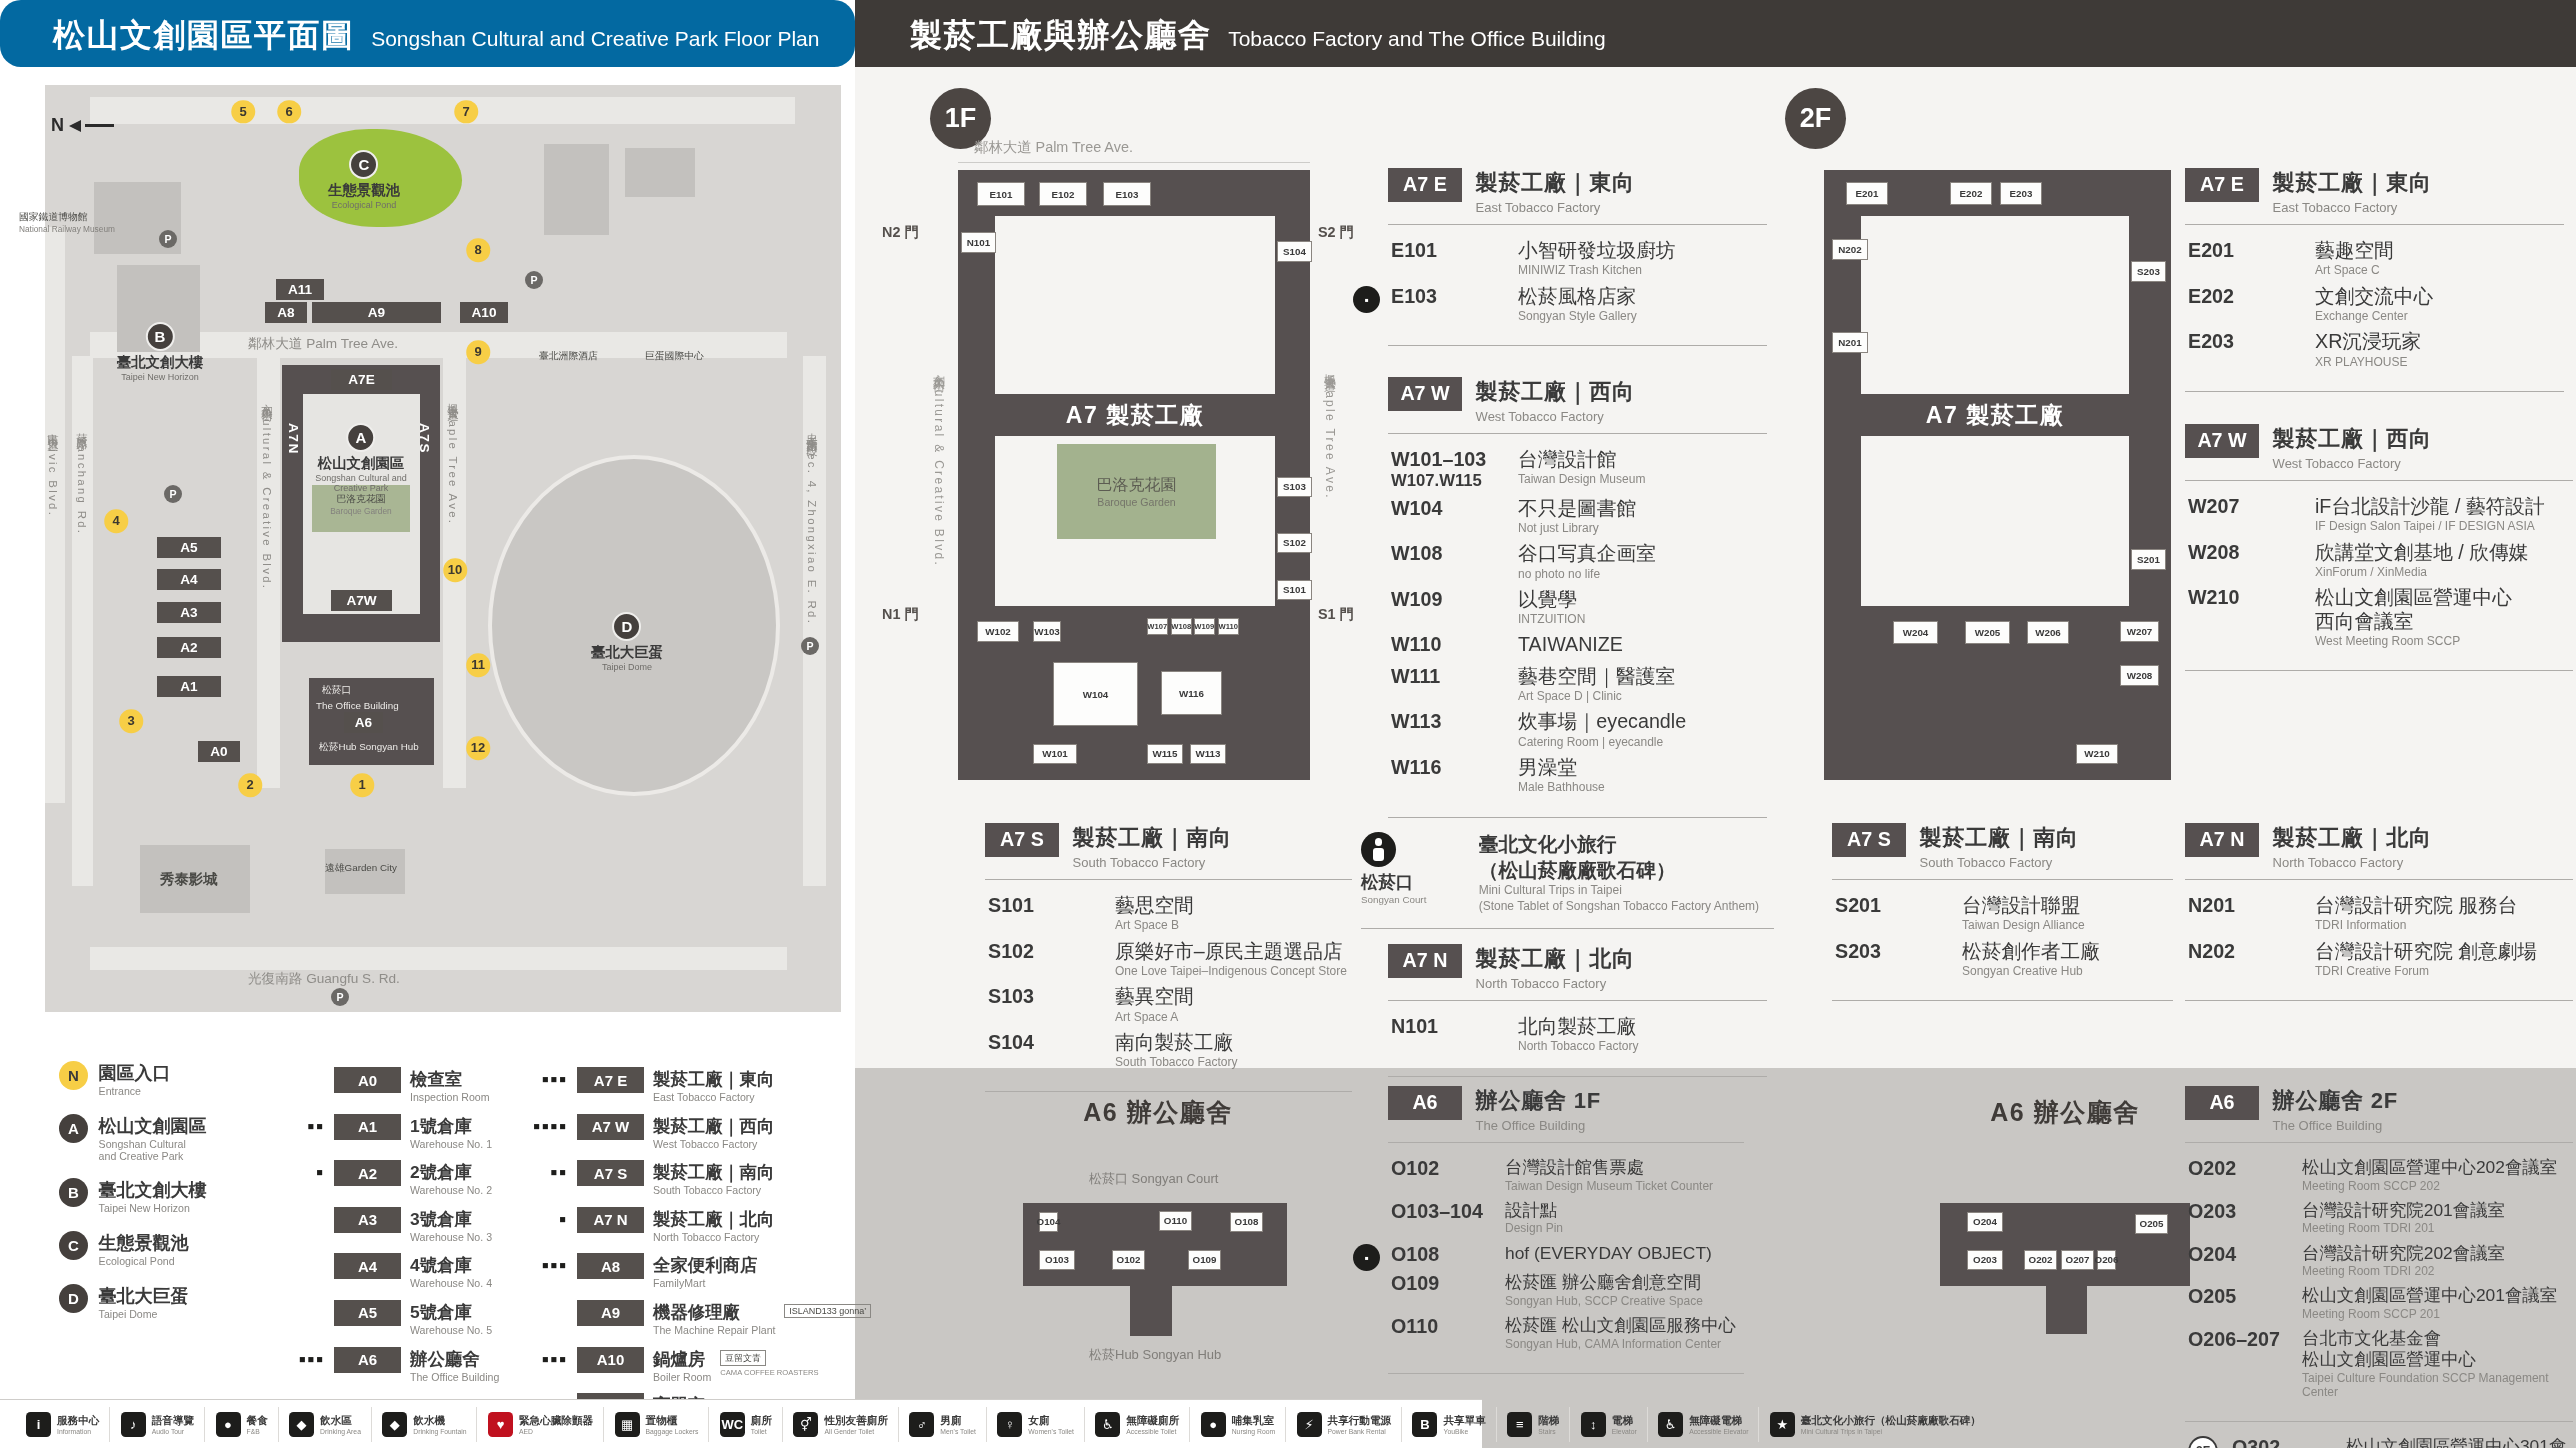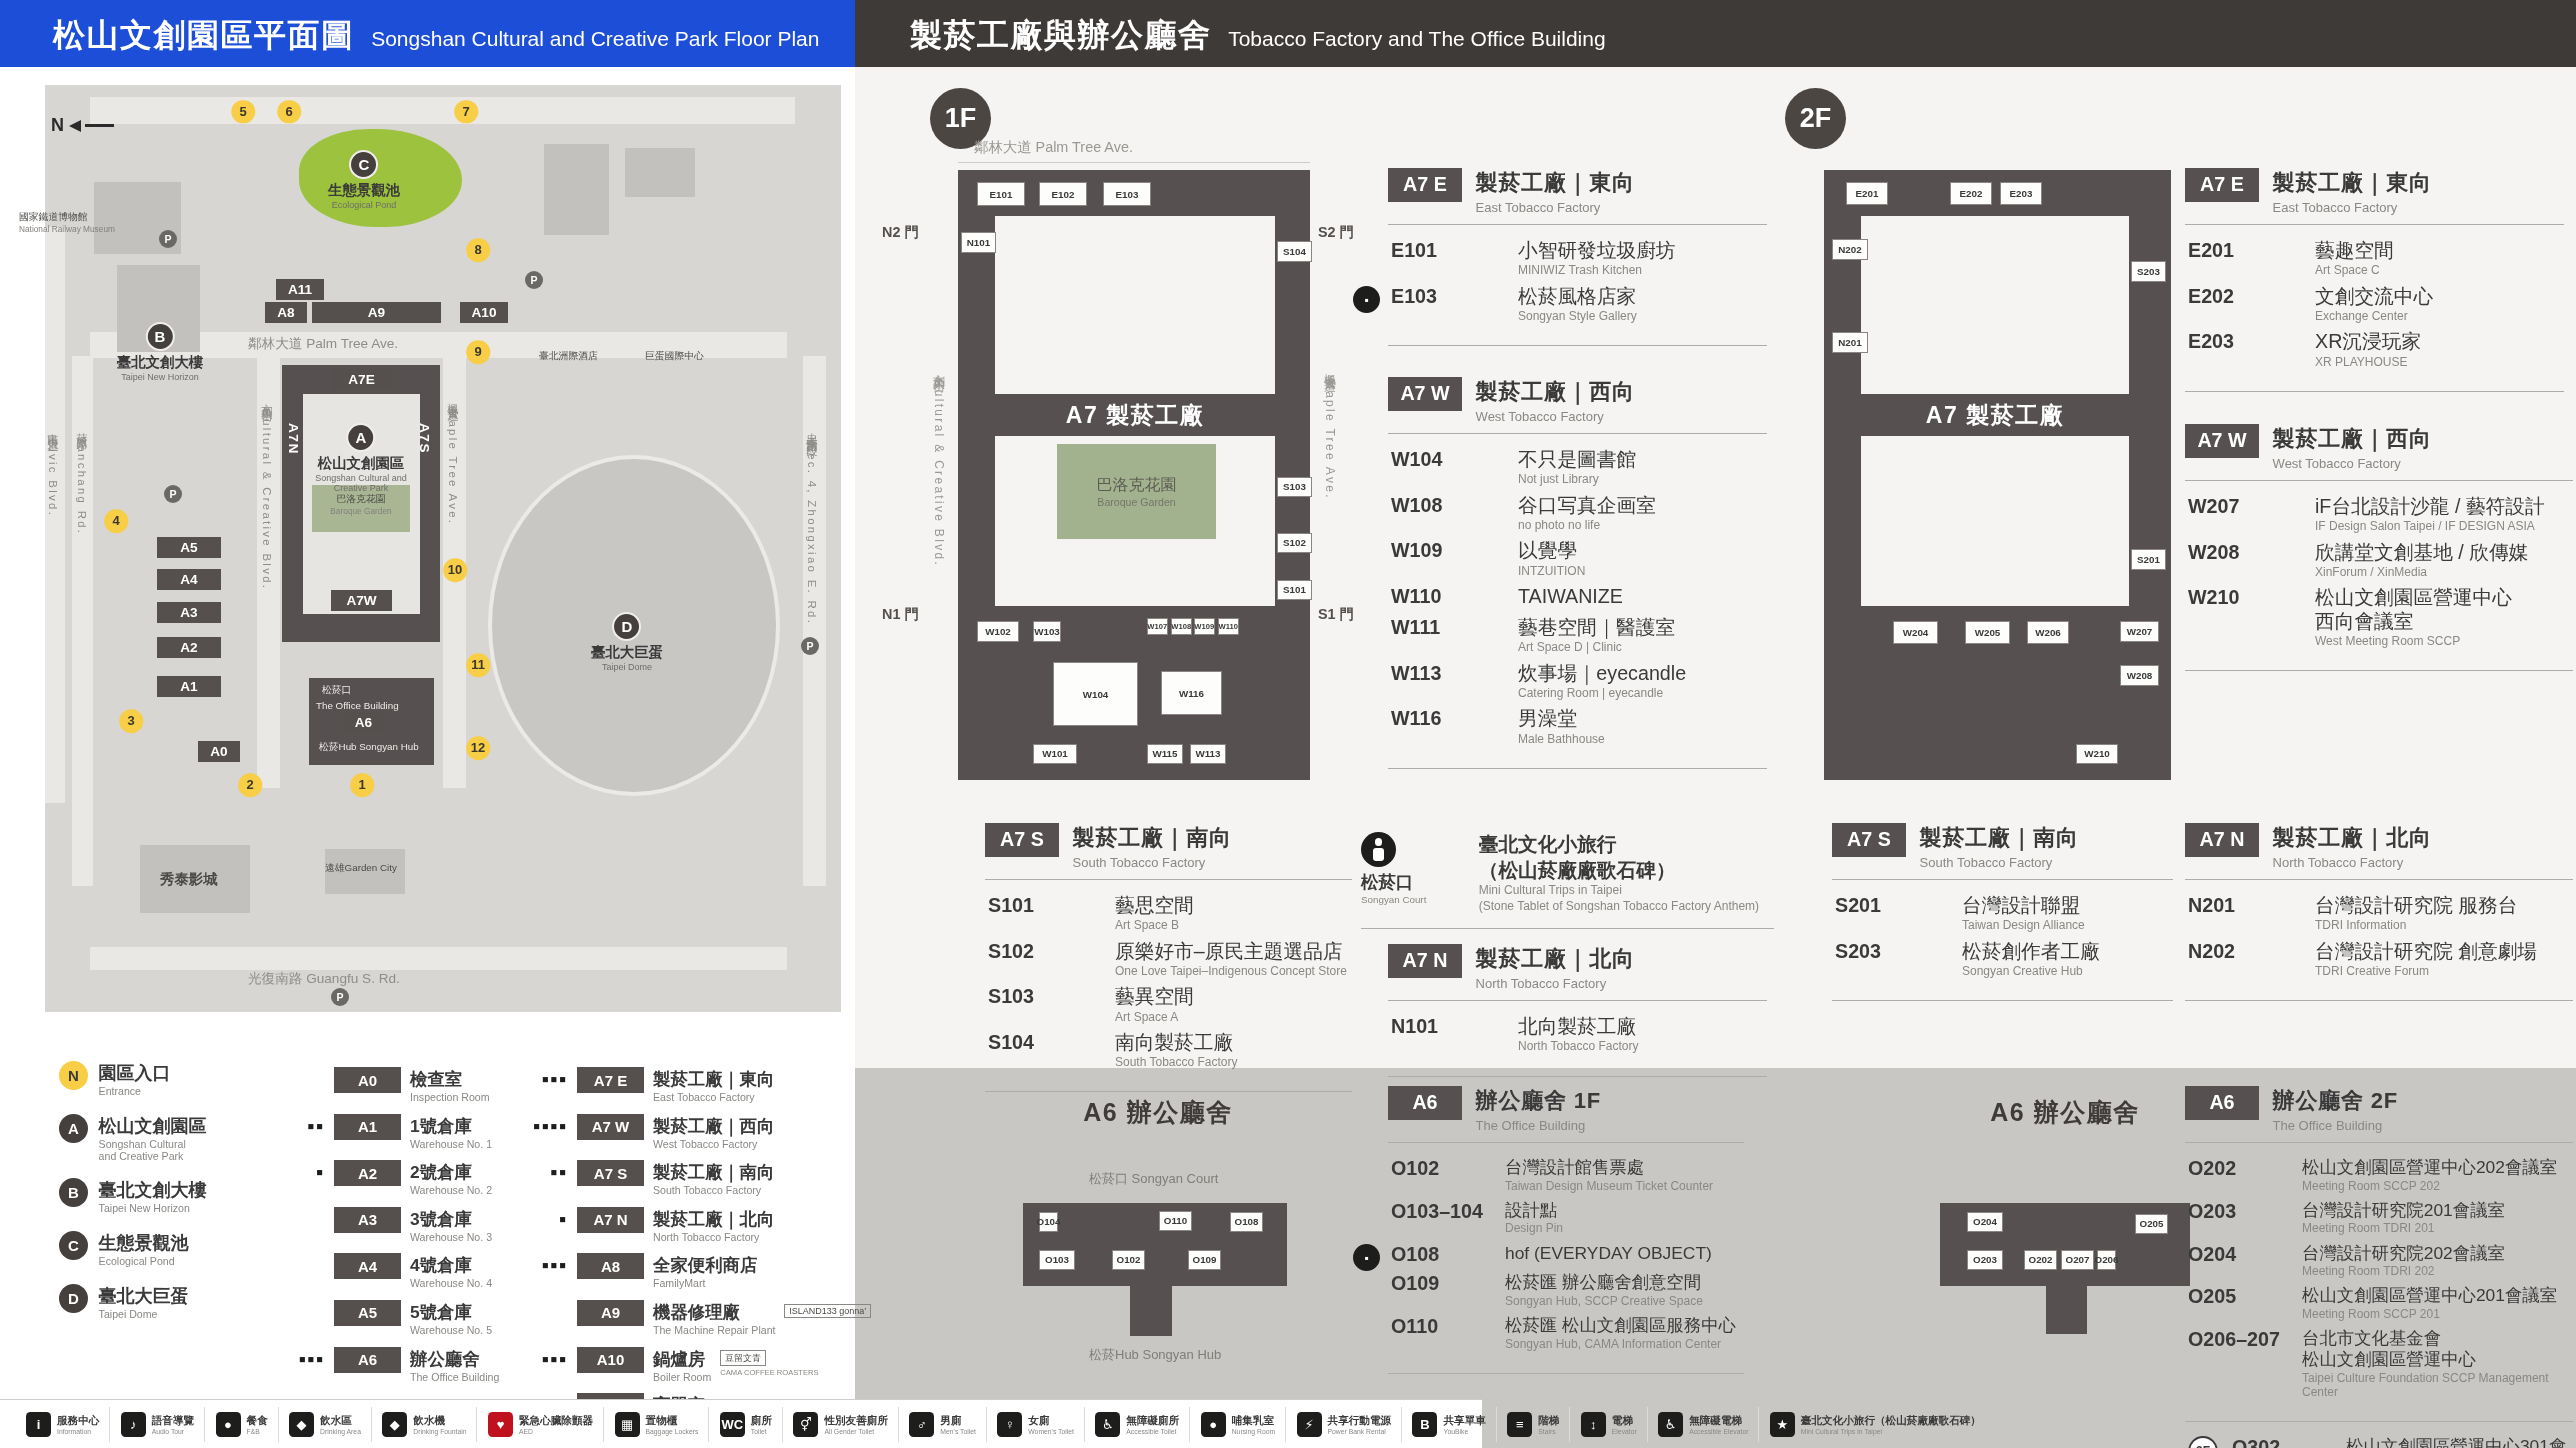--- a/index.html
+++ b/index.html
@@ -1,21 +1,21 @@
 <!DOCTYPE html>
 <html style="font-size:12px"><head>
 <meta charset="utf-8">
 <style>
   *{margin:0;padding:0;box-sizing:border-box;}
   body{width:2576px;height:1449px;font-family:"Liberation Sans","DejaVu Sans",sans-serif;color:#3a3a3a;}
   .canvas{position:relative;width:2576px;height:1449px;background:#ffffff;overflow:hidden;}
 
   
   .hdr{position:absolute;top:0;height:67px;display:flex;align-items:baseline;color:#fff;}
-  .hdr-l{left:0;width:855px;background:#1d4ed8;padding:13.6px 0 0 53px;}
+  .hdr-l{left:0;width:855px;background:#0369a1;padding:13.6px 0 0 53px;border-radius:21px;}
   .hdr-r{left:855px;width:1721px;background:#3e3a37;padding:13.6px 0 0 55px;}
   .hdr .zh{font-size:32px;font-weight:bold;letter-spacing:1.5px;}
   .hdr .en{font-size:21px;margin-left:16.7px;}
 
   
   .map{position:absolute;left:45px;top:85px;width:796px;height:927px;background:#d8d6d3;}
   .street{position:absolute;background:#e9e8e5;}
   .blk{position:absolute;background:#c3c1be;}
   .pond{position:absolute;left:254px;top:44px;width:163px;height:98px;background:#9cc23e;border-radius:45% 55% 50% 50%;}
   .dome{position:absolute;left:443px;top:370px;width:292px;height:341px;background:#c9c7c4;border:4.5px solid #eceae7;border-radius:50%;}
@@ -665,20 +665,32 @@
   <div class="sec" style="left:1388px;top:377px;width:379px;">
     <div class="sec-head">
       <div class="sec-badge">A7 W</div>
       <div>
           <div class="sec-zh">製菸工廠｜西向</div>
           <div class="sec-en">West Tobacco Factory</div>
         </div>
     </div>
     <div class="rooms">
 
+        <div class="room-row">
+
+          <div class="code">
+            <div>W101–103</div>
+            <div class="code2">W107.W115</div>
+          </div>
+          <div class="names">
+            <div class="zh">台灣設計館</div>
+            <div class="zh"></div>
+            <div class="en">Taiwan Design Museum</div>
+          </div>
+        </div>
 
         <div class="room-row">
 
           <div class="code">
             <div>W104</div>
             <div class="code2"></div>
           </div>
           <div class="names">
             <div class="zh">不只是圖書館</div>
             <div class="zh"></div>

